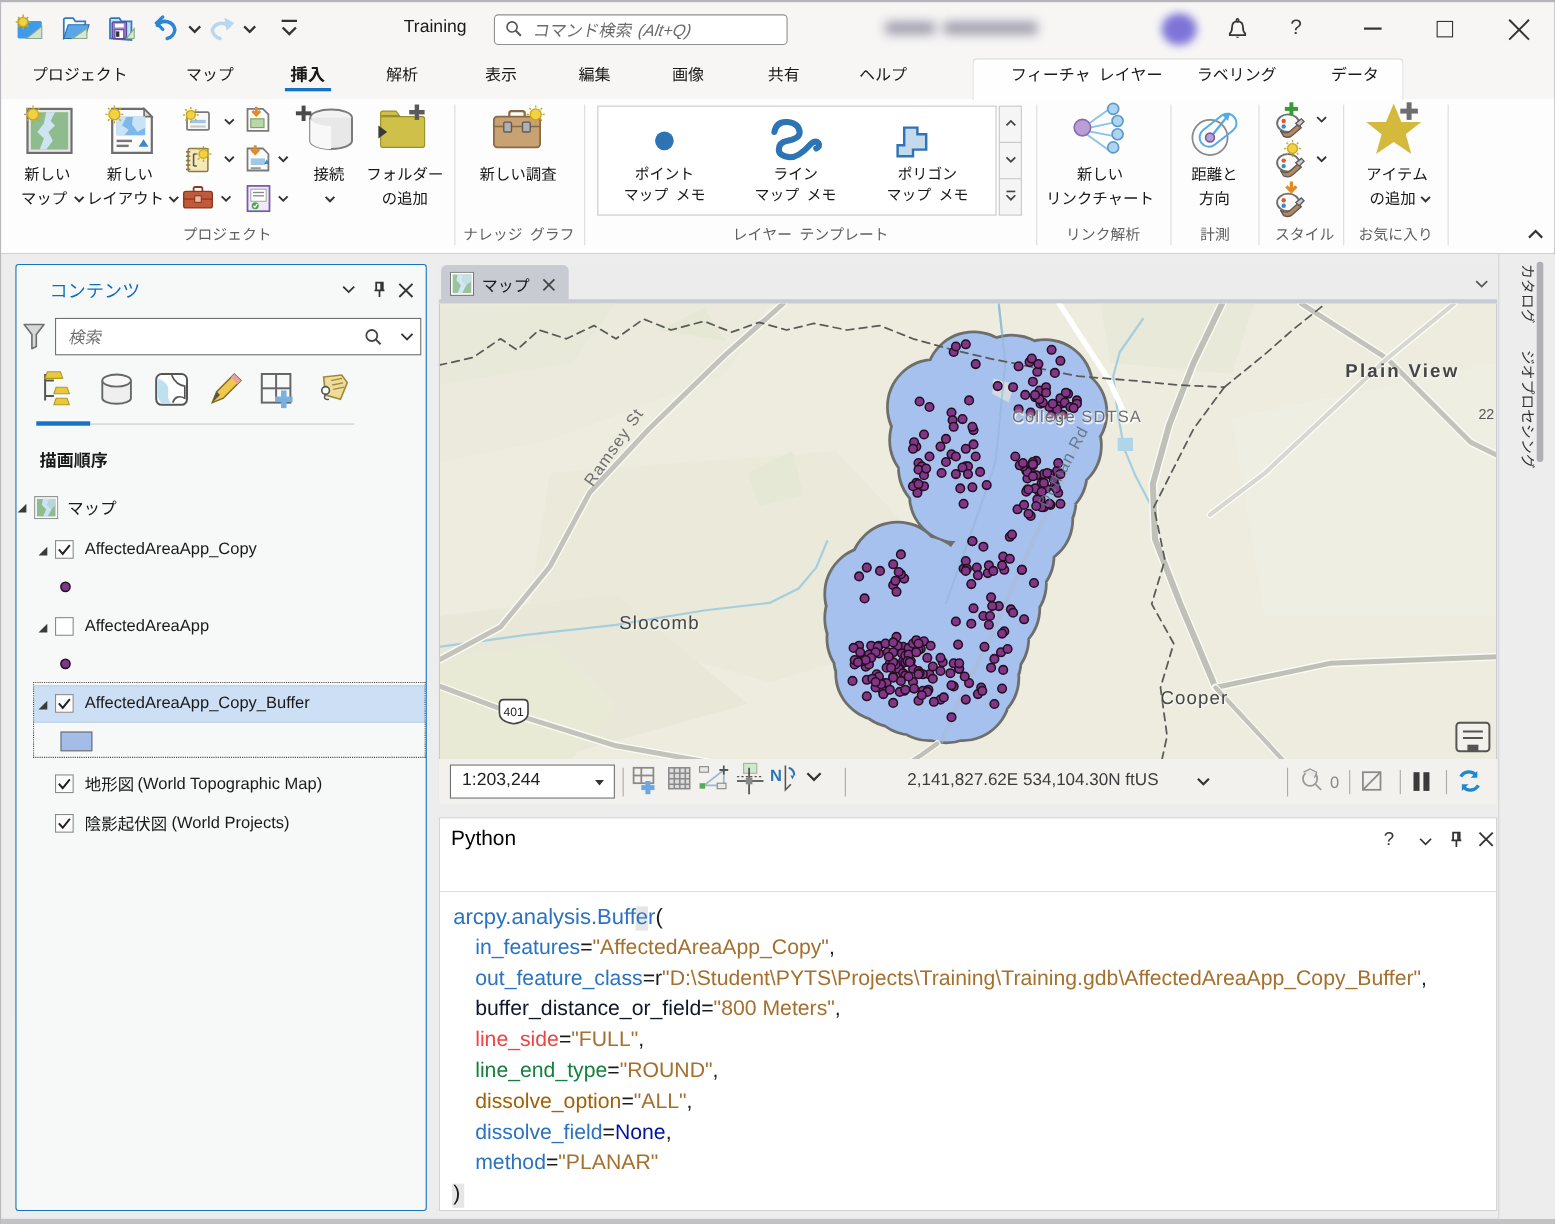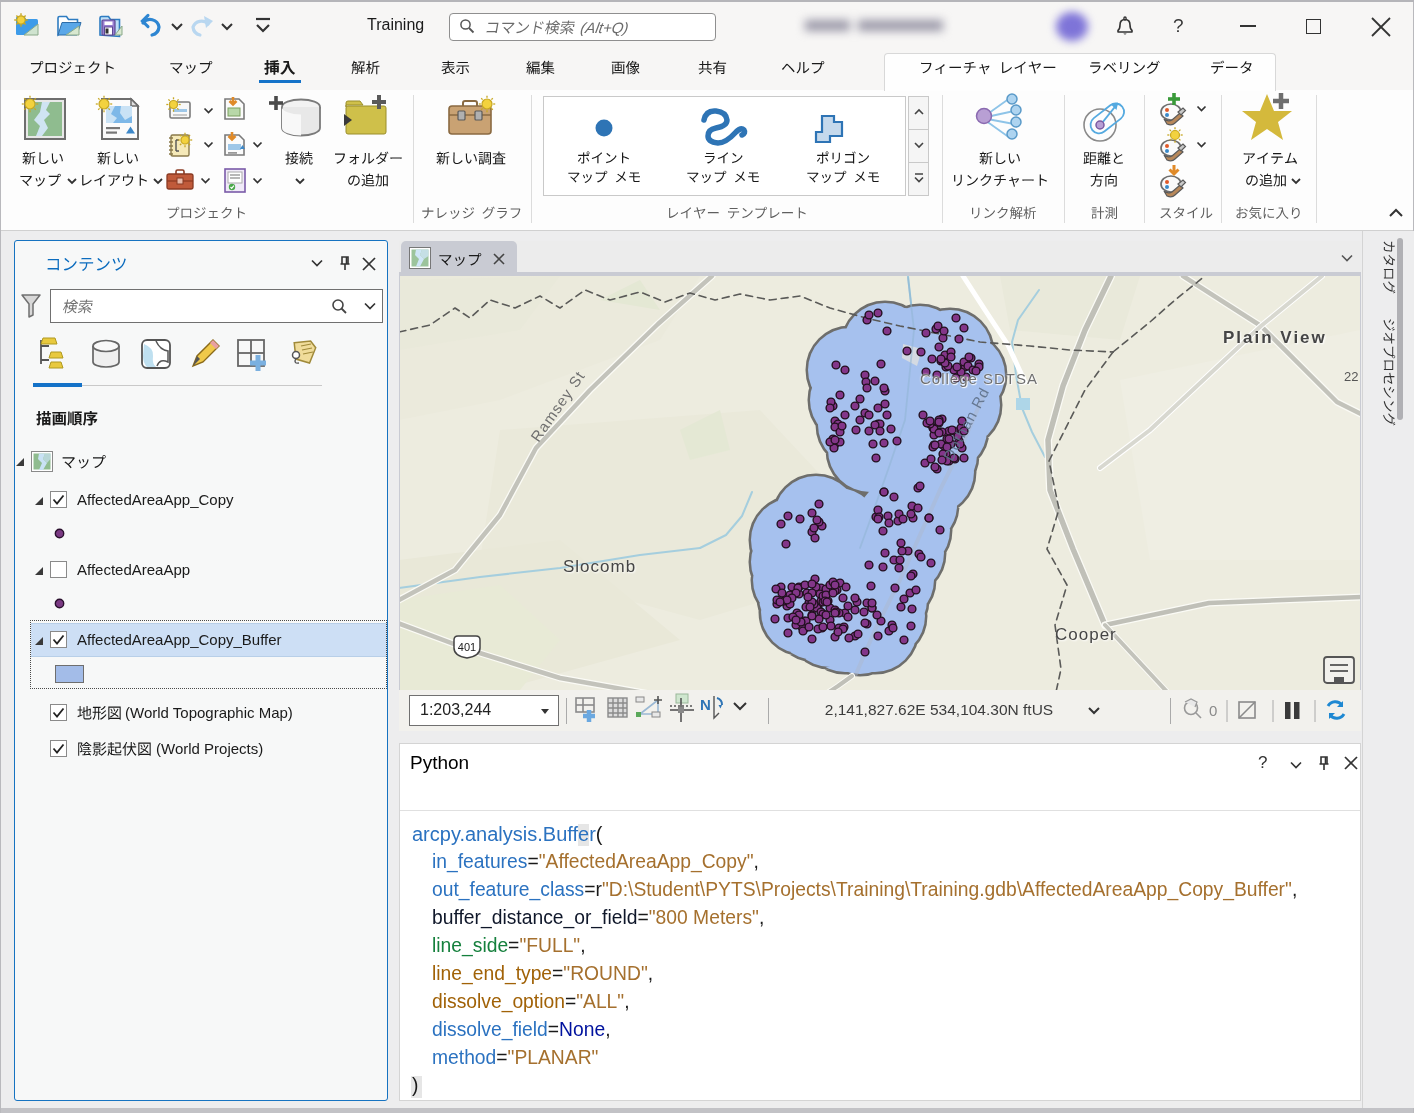--- a/index.html
+++ b/index.html
@@ -1102,22 +1102,22 @@
       <line x1="2" y1="2" x2="14" y2="14"></line>
       <line x1="14" y1="2" x2="2" y2="14"></line>
     </g>
   </svg>
 <div class="abs" style="left:400px;top:810px;width:960px;height:1px;background:#e0e0e0"></div>
 <div class="abs" style="left:578px;top:824px;width:11px;height:22px;background:#e6e6e6"></div>
 <div class="abs" style="left:412px;top:823px;font-size:20px;white-space:pre"><span style="color:#2b72c0">arcpy.analysis.Buffer</span><span style="color:#1a1a1a">(</span></div>
 <div class="abs" style="left:432px;top:851px;font-size:19.3px;white-space:pre"><span style="color:#2b72c0">in_features</span><span style="color:#1a1a1a">=</span><span style="color:#a5702e">"AffectedAreaApp_Copy"</span><span style="color:#1a1a1a">,</span></div>
 <div class="abs" style="left:432px;top:879px;font-size:19.3px;white-space:pre"><span style="color:#2b72c0">out_feature_class</span><span style="color:#1a1a1a">=</span><span style="color:#1a1a1a">r</span><span style="color:#a5702e">"D:\Student\PYTS\Projects\Training\Training.gdb\AffectedAreaApp_Copy_Buffer"</span><span style="color:#1a1a1a">,</span></div>
 <div class="abs" style="left:432px;top:907px;font-size:19.3px;white-space:pre"><span style="color:#0f172a">buffer_distance_or_field</span><span style="color:#1a1a1a">=</span><span style="color:#a5702e">"800 Meters"</span><span style="color:#1a1a1a">,</span></div>
-<div class="abs" style="left:432px;top:935px;font-size:19.3px;white-space:pre"><span style="color:#15803d">line_side</span><span style="color:#1a1a1a">=</span><span style="color:#a5702e">"FULL"</span><span style="color:#1a1a1a">,</span></div>
-<div class="abs" style="left:432px;top:963px;font-size:19.3px;white-space:pre"><span style="color:#a16207">line_end_type</span><span style="color:#1a1a1a">=</span><span style="color:#a5702e">"ROUND"</span><span style="color:#1a1a1a">,</span></div>
+<div class="abs" style="left:432px;top:935px;font-size:19.3px;white-space:pre"><span style="color:#ef4444">line_side</span><span style="color:#1a1a1a">=</span><span style="color:#a5702e">"FULL"</span><span style="color:#1a1a1a">,</span></div>
+<div class="abs" style="left:432px;top:963px;font-size:19.3px;white-space:pre"><span style="color:#15803d">line_end_type</span><span style="color:#1a1a1a">=</span><span style="color:#a5702e">"ROUND"</span><span style="color:#1a1a1a">,</span></div>
 <div class="abs" style="left:432px;top:991px;font-size:19.3px;white-space:pre"><span style="color:#a16207">dissolve_option</span><span style="color:#1a1a1a">=</span><span style="color:#a5702e">"ALL"</span><span style="color:#1a1a1a">,</span></div>
 <div class="abs" style="left:432px;top:1019px;font-size:19.3px;white-space:pre"><span style="color:#2b72c0">dissolve_field</span><span style="color:#1a1a1a">=</span><span style="color:#00129e">None</span><span style="color:#1a1a1a">,</span></div>
 <div class="abs" style="left:432px;top:1047px;font-size:19.3px;white-space:pre"><span style="color:#2b72c0">method</span><span style="color:#1a1a1a">=</span><span style="color:#a5702e">"PLANAR"</span></div>
 <div class="abs" style="left:411px;top:1076px;width:11px;height:22px;background:#e6e6e6"></div>
 <div class="abs" style="left:412px;top:1075px;font-size:19.3px;white-space:pre"><span style="color:#1a1a1a">)</span></div>
 <div style="position:absolute;left:1362px;top:231px;width:52px;height:877px;background:#ededee;border-left:1px solid #d4d4d4"></div>
 <svg class="abs" style="left:1368px;top:238px;overflow:visible" width="30" height="90">
     <g transform="translate(16,2) rotate(90)">
       <path d="M6.9 -10.6Q6.8 -10.4 6.8 -10.1Q6.8 -9.8 6.8 -9.5Q6.7 -7.5 6.4 -5.9Q6.1 -4.4 5.6 -3.2Q5.0 -2.1 4.2 -1.2Q3.5 -0.3 2.5 0.4L1.5 -0.4Q1.8 -0.6 2.2 -0.9Q2.6 -1.1 2.9 -1.4Q3.5 -2.0 4.0 -2.7Q4.5 -3.5 4.9 -4.4Q5.3 -5.4 5.5 -6.6Q5.7 -7.9 5.7 -9.5Q5.7 -9.7 5.7 -9.9Q5.7 -10.1 5.6 -10.3Q5.6 -10.5 5.6 -10.6ZM11.5 -7.8Q11.5 -7.6 11.5 -7.5Q11.5 -7.3 11.5 -7.2Q11.5 -6.8 11.4 -6.1Q11.4 -5.5 11.3 -4.7Q11.3 -3.9 11.2 -3.1Q11.1 -2.3 11.0 -1.7Q10.8 -1.0 10.6 -0.6Q10.4 -0.2 10.1 -0.0Q9.8 0.2 9.2 0.2Q8.7 0.2 8.1 0.2Q7.6 0.1 7.0 0.1L6.9 -1.0Q7.5 -1.0 8.0 -0.9Q8.5 -0.9 8.9 -0.9Q9.2 -0.9 9.4 -1.0Q9.6 -1.1 9.7 -1.3Q9.8 -1.6 10.0 -2.2Q10.1 -2.7 10.2 -3.4Q10.2 -4.1 10.3 -4.8Q10.3 -5.4 10.4 -6.1Q10.4 -6.7 10.4 -7.1H3.3Q2.9 -7.1 2.5 -7.1Q2.1 -7.1 1.7 -7.1V-8.2Q2.1 -8.2 2.5 -8.2Q2.9 -8.1 3.3 -8.1H9.9Q10.2 -8.1 10.4 -8.1Q10.6 -8.2 10.8 -8.2Z M19.1 -6.2Q19.8 -5.8 20.5 -5.3Q21.2 -4.9 21.9 -4.4Q22.6 -3.9 23.2 -3.4Q23.9 -3.0 24.4 -2.5L23.6 -1.6Q23.1 -2.0 22.5 -2.5Q21.9 -3.0 21.1 -3.6Q20.4 -4.1 19.7 -4.6Q19.0 -5.0 18.4 -5.4ZM25.3 -8.6Q25.2 -8.5 25.1 -8.3Q25.0 -8.1 25.0 -7.9Q24.8 -7.2 24.4 -6.4Q24.1 -5.6 23.6 -4.8Q23.1 -4.0 22.5 -3.3Q21.6 -2.2 20.3 -1.1Q18.9 -0.1 17.0 0.6L16.0 -0.2Q17.3 -0.6 18.3 -1.2Q19.3 -1.8 20.2 -2.5Q21.0 -3.2 21.6 -3.9Q22.1 -4.5 22.5 -5.3Q23.0 -6.0 23.3 -6.7Q23.6 -7.5 23.8 -8.1H18.8L19.2 -9.1H23.5Q23.8 -9.1 24.0 -9.1Q24.2 -9.1 24.4 -9.2ZM20.7 -10.6Q20.6 -10.3 20.4 -10.0Q20.2 -9.7 20.1 -9.5Q19.7 -8.8 19.1 -7.9Q18.4 -7.0 17.6 -6.2Q16.7 -5.3 15.6 -4.5L14.7 -5.2Q15.9 -5.9 16.8 -6.8Q17.6 -7.7 18.2 -8.5Q18.8 -9.3 19.1 -9.9Q19.2 -10.1 19.3 -10.4Q19.4 -10.7 19.5 -11.0Z M29.0 -9.2Q29.4 -9.2 29.7 -9.2Q29.9 -9.2 30.2 -9.2Q30.3 -9.2 30.8 -9.2Q31.2 -9.2 31.8 -9.2Q32.4 -9.2 33.1 -9.2Q33.8 -9.2 34.5 -9.2Q35.2 -9.2 35.8 -9.2Q36.4 -9.2 36.9 -9.2Q37.3 -9.2 37.4 -9.2Q37.6 -9.2 38.0 -9.2Q38.3 -9.2 38.6 -9.2Q38.6 -9.0 38.6 -8.7Q38.6 -8.5 38.6 -8.2Q38.6 -8.1 38.6 -7.7Q38.6 -7.3 38.6 -6.7Q38.6 -6.1 38.6 -5.5Q38.6 -4.8 38.6 -4.2Q38.6 -3.5 38.6 -3.0Q38.6 -2.4 38.6 -2.0Q38.6 -1.7 38.6 -1.5Q38.6 -1.4 38.6 -1.1Q38.6 -0.9 38.6 -0.6Q38.6 -0.4 38.6 -0.2Q38.6 0.0 38.6 0.1H37.4Q37.5 0.0 37.5 -0.2Q37.5 -0.5 37.5 -0.8Q37.5 -1.1 37.5 -1.4Q37.5 -1.5 37.5 -1.9Q37.5 -2.3 37.5 -3.0Q37.5 -3.6 37.5 -4.3Q37.5 -5.0 37.5 -5.7Q37.5 -6.3 37.5 -6.9Q37.5 -7.5 37.5 -7.8Q37.5 -8.2 37.5 -8.2H30.1Q30.1 -8.2 30.1 -7.8Q30.1 -7.5 30.1 -6.9Q30.1 -6.4 30.1 -5.7Q30.1 -5.0 30.1 -4.3Q30.1 -3.6 30.1 -3.0Q30.1 -2.4 30.1 -1.9Q30.1 -1.5 30.1 -1.4Q30.1 -1.2 30.1 -1.0Q30.1 -0.8 30.1 -0.6Q30.1 -0.3 30.1 -0.2Q30.1 0.0 30.1 0.1H29.0Q29.0 0.0 29.0 -0.2Q29.0 -0.4 29.0 -0.6Q29.0 -0.9 29.0 -1.1Q29.0 -1.4 29.0 -1.5Q29.0 -1.7 29.0 -2.1Q29.0 -2.4 29.0 -3.0Q29.0 -3.6 29.0 -4.2Q29.0 -4.9 29.0 -5.5Q29.0 -6.2 29.0 -6.8Q29.0 -7.3 29.0 -7.7Q29.0 -8.1 29.0 -8.2Q29.0 -8.4 29.0 -8.7Q29.0 -9.0 29.0 -9.2ZM37.9 -1.7V-0.7H29.6V-1.7Z M50.8 -10.8Q51.0 -10.6 51.2 -10.2Q51.4 -9.9 51.6 -9.6Q51.8 -9.2 51.9 -9.0L51.2 -8.6Q51.0 -9.0 50.7 -9.6Q50.4 -10.1 50.1 -10.5ZM52.3 -11.3Q52.5 -11.1 52.7 -10.8Q52.9 -10.4 53.1 -10.1Q53.3 -9.8 53.4 -9.5L52.7 -9.2Q52.5 -9.6 52.2 -10.1Q51.9 -10.7 51.6 -11.0ZM51.7 -8.1Q51.6 -8.0 51.6 -7.8Q51.5 -7.6 51.4 -7.4Q51.2 -6.7 50.9 -5.9Q50.6 -5.1 50.1 -4.3Q49.6 -3.5 49.0 -2.7Q48.1 -1.6 46.8 -0.7Q45.5 0.2 43.6 0.9L42.7 0.0Q43.9 -0.3 44.9 -0.8Q45.9 -1.4 46.7 -2.0Q47.4 -2.6 48.1 -3.3Q48.6 -4.0 49.0 -4.7Q49.5 -5.5 49.8 -6.2Q50.1 -6.9 50.2 -7.6H45.2L45.6 -8.5Q45.8 -8.5 46.2 -8.5Q46.7 -8.5 47.3 -8.5Q47.8 -8.5 48.4 -8.5Q49.0 -8.5 49.4 -8.5Q49.8 -8.5 49.9 -8.5Q50.2 -8.5 50.4 -8.6Q50.7 -8.6 50.8 -8.7ZM47.2 -10.2Q47.0 -9.9 46.9 -9.6Q46.7 -9.3 46.6 -9.1Q46.2 -8.4 45.6 -7.5Q45.0 -6.6 44.2 -5.8Q43.3 -5.0 42.2 -4.2L41.3 -4.9Q42.2 -5.5 42.9 -6.1Q43.5 -6.7 44.1 -7.3Q44.6 -7.9 45.0 -8.5Q45.3 -9.0 45.5 -9.5Q45.6 -9.7 45.8 -10.0Q45.9 -10.3 46.0 -10.6Z" transform="translate(0,0)" fill="#333"></path>
     </g>

